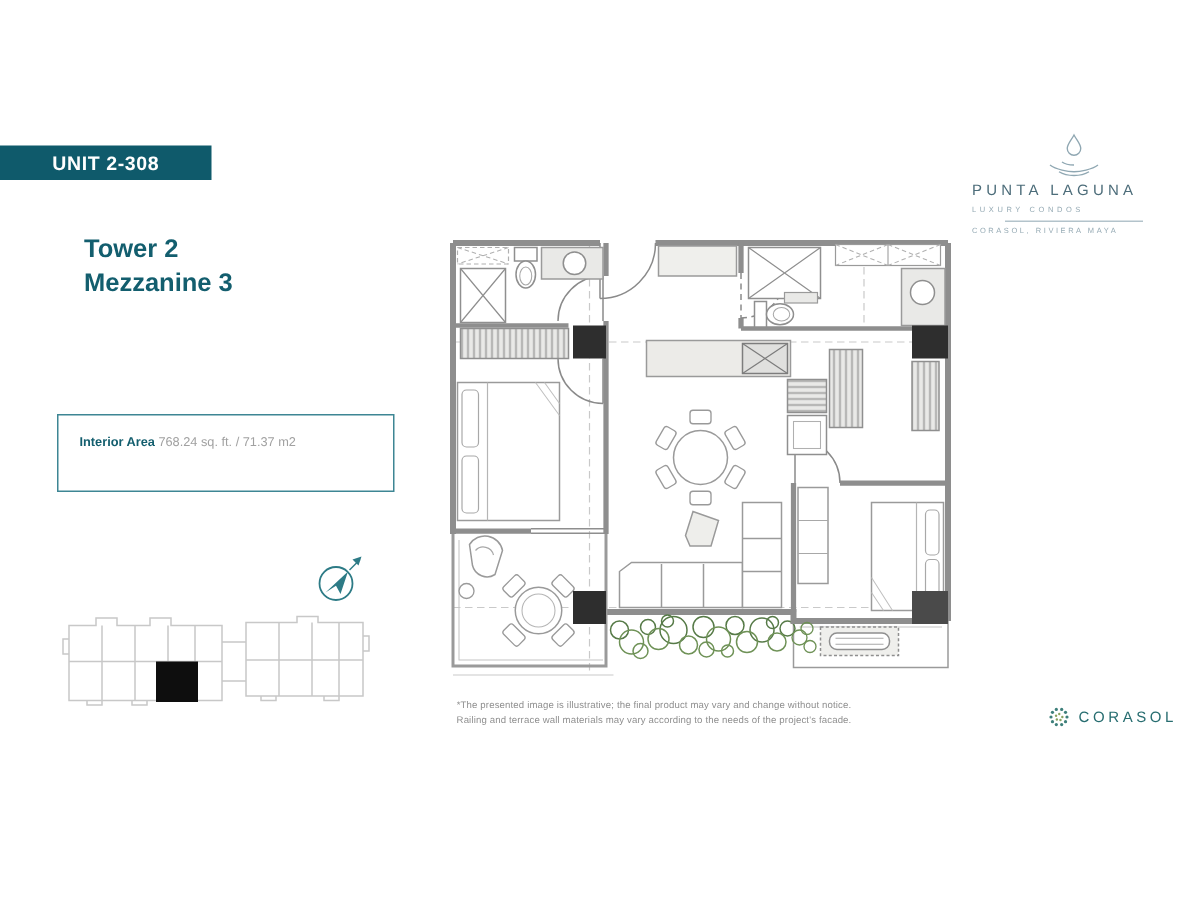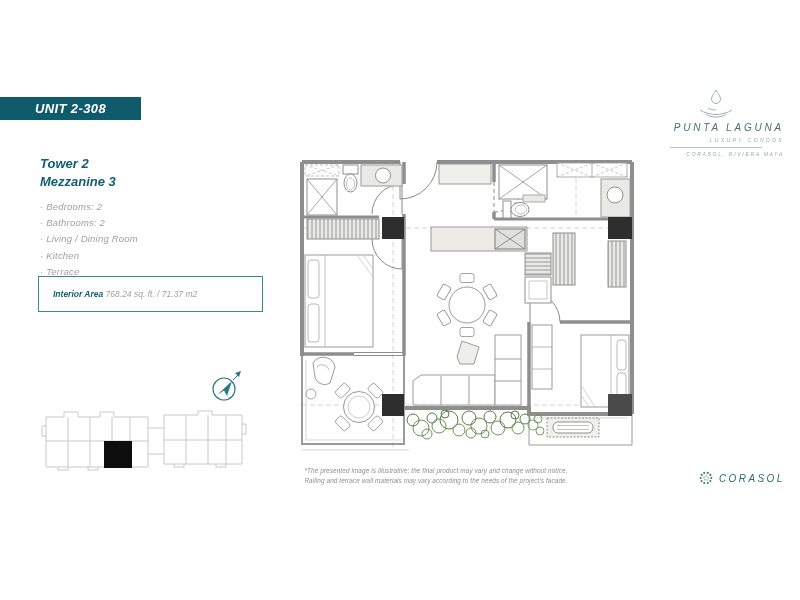--- a/index.html
+++ b/index.html
@@ -1,46 +1,46 @@
 <!DOCTYPE html>
 <html><head>
 <meta charset="utf-8">
 <style>
   html,body{margin:0;padding:0;}
   body{
     width:800px;height:600px;position:relative;background:#ffffff;
     font-family:"Liberation Sans", sans-serif;overflow:hidden;
     -webkit-font-smoothing:antialiased;
   }
-  .abs{position:absolute;font-style:italic;}
+  .abs{position:absolute;}
 
   
   .banner{
     left:0;top:97px;width:141px;height:23px;background:#0f5a6b;
     color:#fff;font-size:13px;font-weight:700;letter-spacing:.4px;
     display:flex;align-items:center;justify-content:center;
   }
 
   
-  .brand{left:648px;top:88px;width:136px;text-align:right;color:#4d6d7a;}
+  .brand{left:648px;top:88px;width:136px;text-align:left;color:#4d6d7a;}
   .brand .name{font-size:10px;letter-spacing:2.8px;font-weight:500;margin-top:2px;white-space:nowrap;}
   .brand .tagline{font-size:5px;letter-spacing:2.4px;color:#95aab4;margin-top:4px;}
   .brand .rule{width:92px;border-top:1px solid #b3c3cb;margin:4px auto 3px;}
   .brand .loc{font-size:5px;letter-spacing:1.7px;color:#95aab4;}
 
   
   .unitinfo{left:40px;top:155px;}
-  .unitinfo .tower,.unitinfo .level{font-size:13px;font-weight:700;color:#135e6e;line-height:1.35;}
+  .unitinfo .tower,.unitinfo .level{font-size:17px;font-weight:700;color:#135e6e;line-height:1.35;margin-left:16px;}
   .features{list-style:none;margin:9px 0 0 0;padding:0;font-size:9.5px;color:#a1a1a1;line-height:1.7;letter-spacing:.2px;}
   .features li::before{content:"·  ";color:#a1a1a1;}
 
   
   .areabox{
     left:38px;top:276px;width:203px;border:1px solid #3d8694;
-    padding:10px 6px 10px 14px;font-size:8.5px;line-height:1.65;
+    padding:10px 6px 26px 14px;font-size:8.5px;line-height:1.65;
   }
   .areabox .lbl{color:#135e6e;font-weight:700;}
   .areabox .val{color:#a1a1a1;}
 
   
   .disclaimer{
     left:290px;top:466px;width:292px;text-align:center;
     font-size:6.4px;color:#8f8f8f;line-height:1.6;letter-spacing:.1px;
   }
 
@@ -68,27 +68,20 @@
   </svg>
   <div class="name">PUNTA LAGUNA</div>
   <div class="tagline">LUXURY CONDOS</div>
   <div class="rule"></div>
   <div class="loc">CORASOL, RIVIERA MAYA</div>
 </div>
 
 <div class="abs unitinfo">
   <div class="tower">Tower 2</div>
   <div class="level">Mezzanine 3</div>
-  <ul class="features">
-    <li>Bedrooms: 2</li>
-    <li>Bathrooms: 2</li>
-    <li>Living / Dining Room</li>
-    <li>Kitchen</li>
-    <li>Terrace</li>
-  </ul>
 </div>
 
 <div class="abs areabox">
   <div><span class="lbl">Interior Area</span><span class="val"> 768.24 sq. ft. / 71.37 m2</span></div>
 </div>
 
 <div class="abs" style="left:202px;top:362px;">
   <svg width="46" height="46" viewBox="0 0 46 46">
     <circle cx="22" cy="27" r="11" fill="none" stroke="#2d7b86" stroke-width="1.2"></circle>
     <path d="M15,33 L30,19 L25,34 L22,28.5 Z" fill="#2d7b86"></path>

